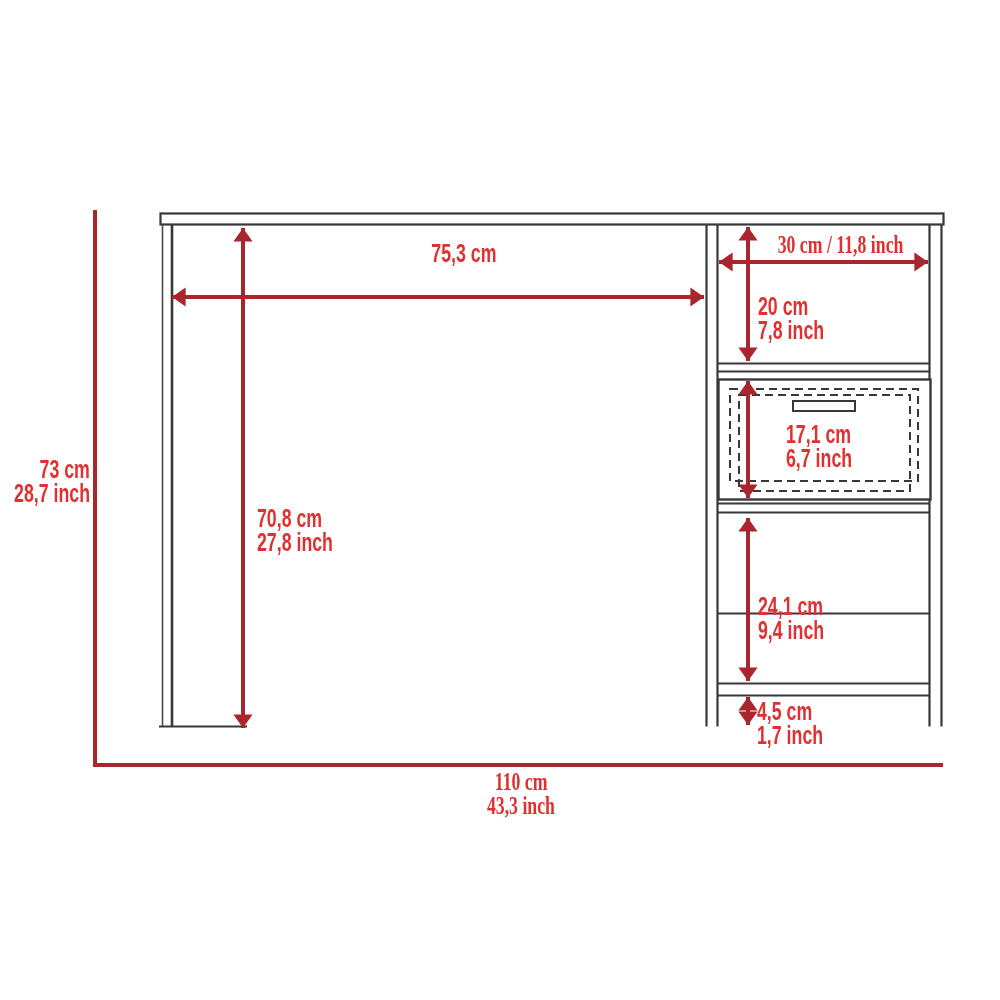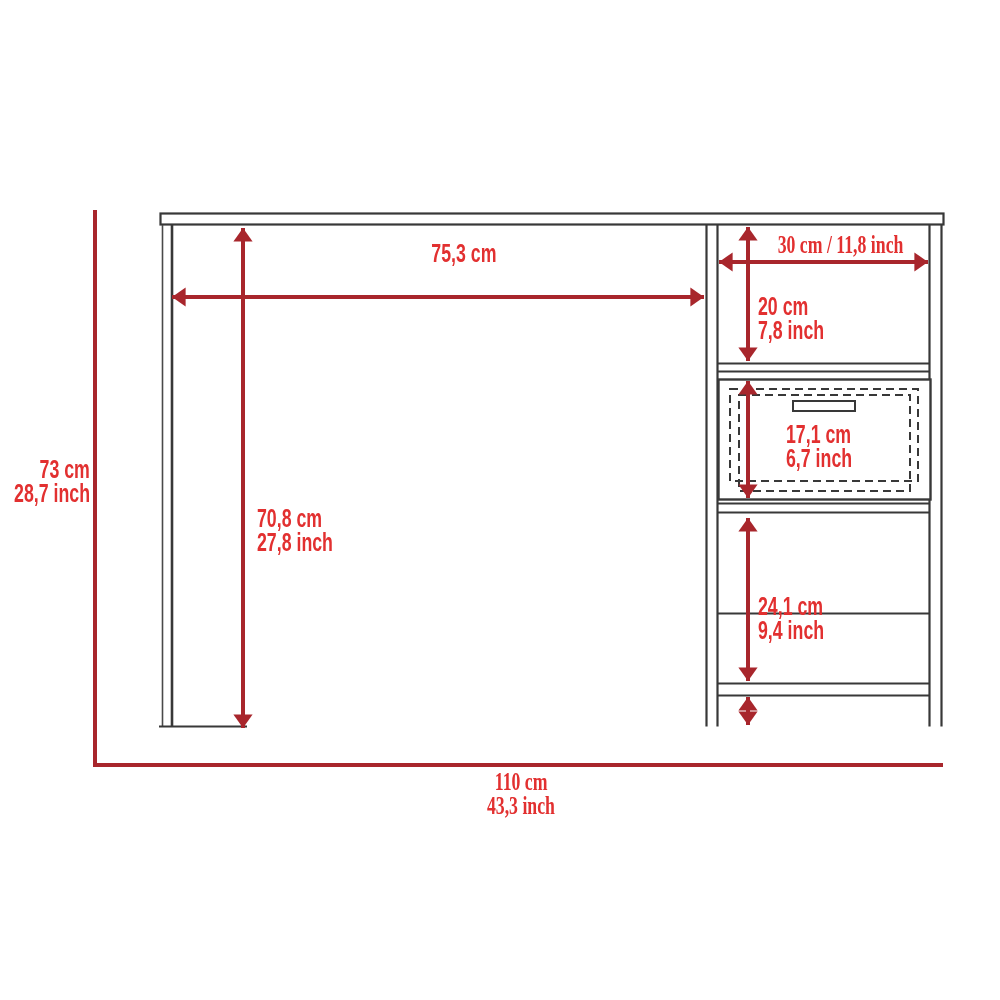--- a/index.html
+++ b/index.html
@@ -105,20 +105,24 @@
   <div class="dim-label al-left" style="left:786px;top:422px;">
     <div><span class="tx">17,1 cm</span></div>
     <div><span class="tx">6,7 inch</span></div>
   </div>
 
   <div class="dim-label al-left" style="left:758px;top:561px;margin-top:33px;">
     <div><span class="tx">24,1 cm</span></div>
     <div><span class="tx">9,4 inch</span></div>
   </div>
 
+  <div class="dim-label al-left" style="left:757px;top:699px;">
+    <div><span class="tx">4,5 cm</span></div>
+    <div><span class="tx">1,7 inch</span></div>
+  </div>
 
   <div class="dim-label al-right" style="right:910px;top:457px;">
     <div><span class="tx">73 cm</span></div>
     <div><span class="tx">28,7 inch</span></div>
   </div>
 
   <div class="dim-label al-left" style="left:257px;top:466px;margin-top:40px;">
     <div><span class="tx">70,8 cm</span></div>
     <div><span class="tx">27,8 inch</span></div>
   </div>

